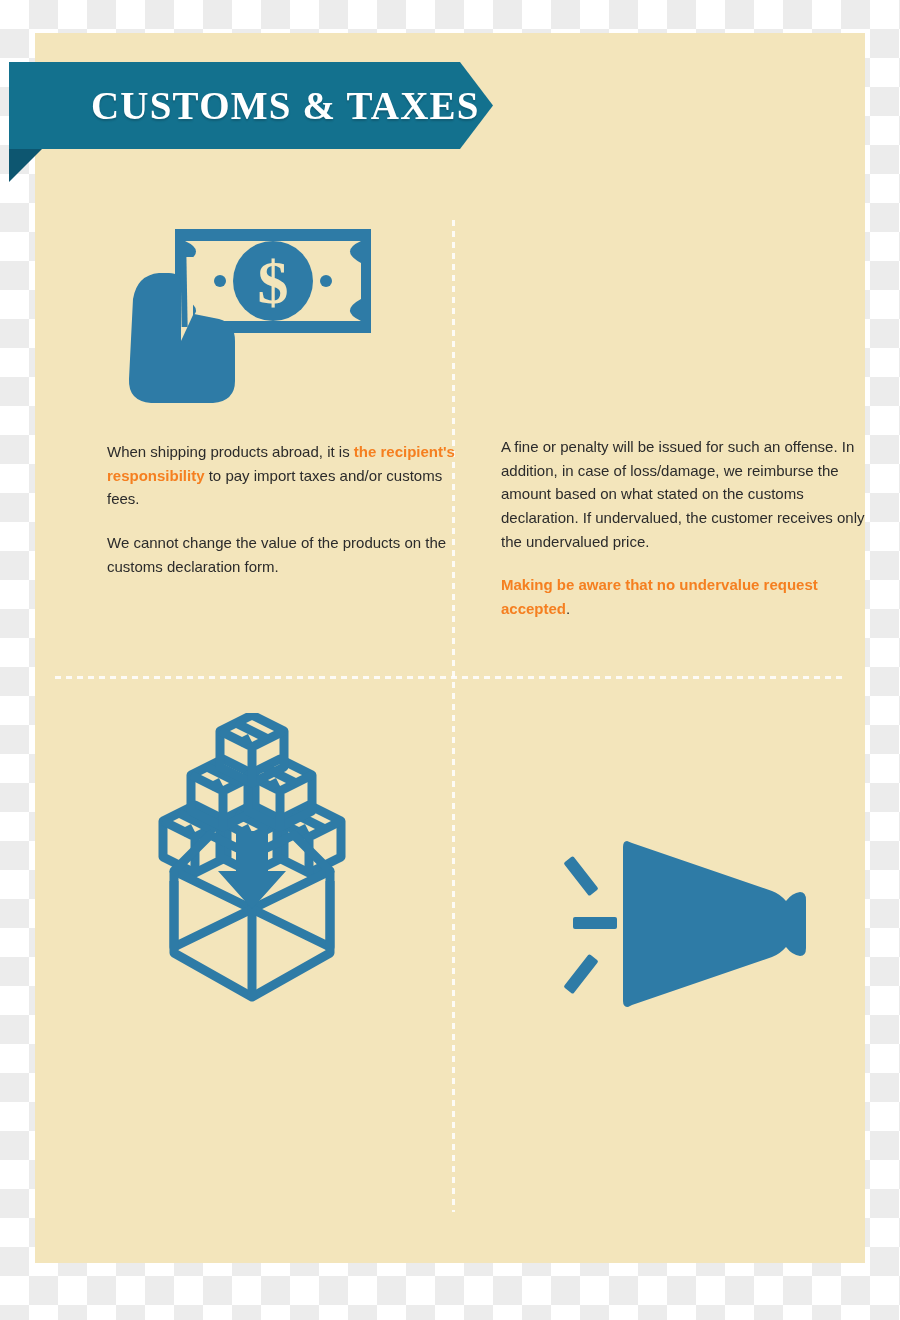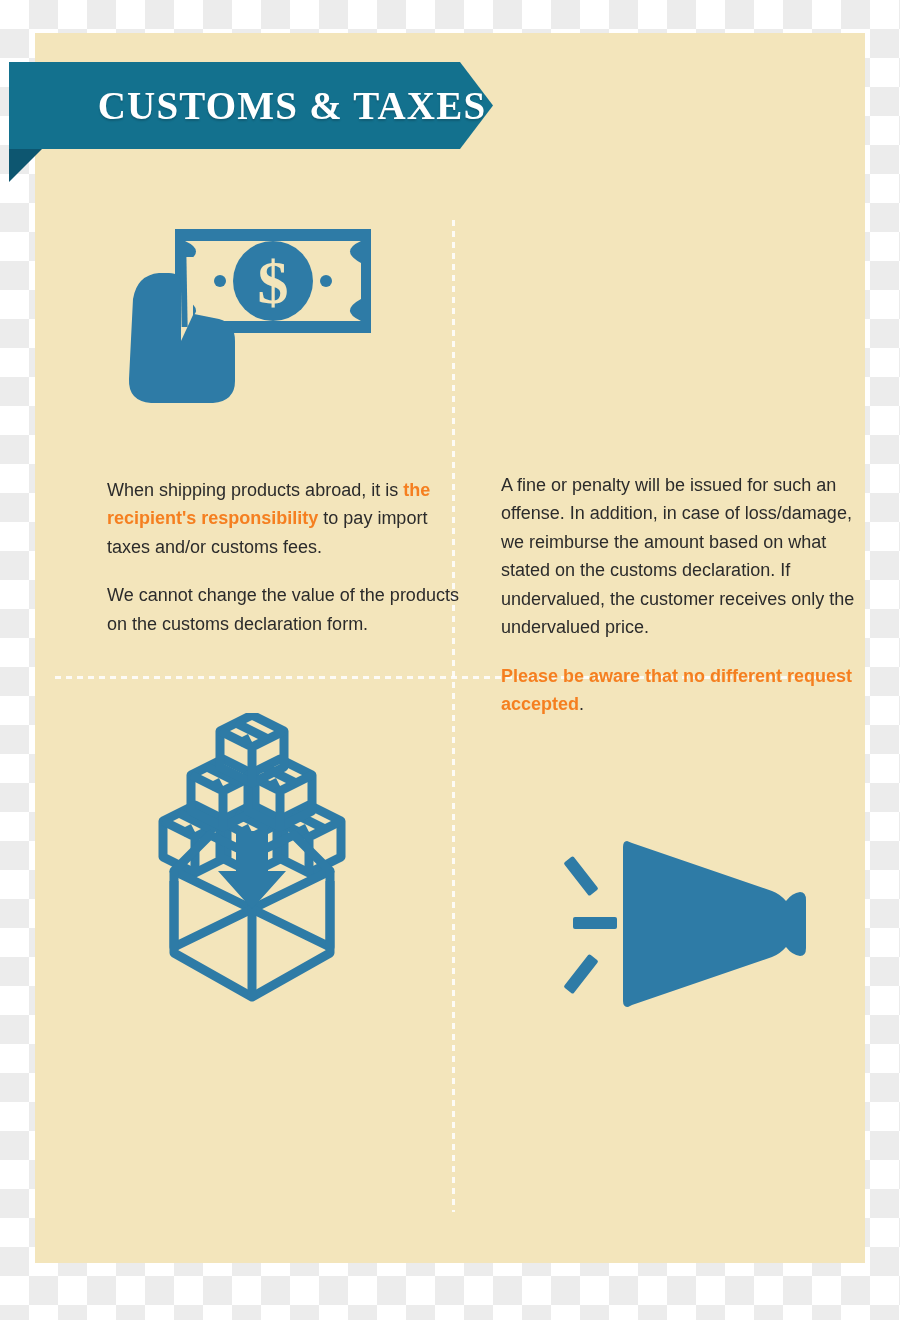--- a/index.html
+++ b/index.html
@@ -50,21 +50,20 @@
     position: absolute;
     left: 0;
     top: 0;
     width: 484px;
     height: 87px;
     background: #13718e;
     -webkit-clip-path: polygon(0 0, 451px 0, 484px 43.5px, 451px 87px, 0 87px);
     clip-path: polygon(0 0, 451px 0, 484px 43.5px, 451px 87px, 0 87px);
     display: flex;
     align-items: center;
-    justify-content: center;
   }
   #banner-title {
     color: #ffffff;
     font-family: "Liberation Serif", serif;
     font-weight: bold;
     font-size: 39px;
     letter-spacing: 1.2px;
     padding-left: 82px;
     white-space: nowrap;
     text-shadow: 0 2px 2px rgba(0,0,0,0.18);
@@ -102,23 +101,22 @@
   #cell-br { left: 428px; top: 655px; width: 385px; height: 550px; }
 
   .icon-box {
     display: flex;
     align-items: center;
     justify-content: center;
   }
 
   .body-text {
     color: #2b2b2b;
-    font-size: 18px;
+    font-size: 15px;
     line-height: 1.58;
-    margin-top: 36px;
   }
   .body-text p { margin: 0 0 20px 0; }
   .body-text p:last-child { margin-bottom: 0; }
   .hl {
     color: #f57f20;
     font-weight: bold;
   }
 
   
   #text-tl { position: absolute; left: 47px;  top: 237px; width: 365px; }
@@ -164,21 +162,21 @@
     </div>
     <div class="body-text" id="text-tl">
         <p><span>When shipping products abroad, it is </span><span class="hl">the recipient's responsibility</span><span> to pay import taxes and/or customs fees.</span></p>
         <p><span>We cannot change the value of the products on the customs declaration form.</span></p>
       </div>
   </div>
 
   <div class="cell" id="cell-tr">
     <div class="body-text" id="text-tr">
         <p><span>A fine or penalty will be issued for such an offense. In addition, in case of loss/damage, we reimburse the amount based on what stated on the customs declaration. If undervalued, the customer receives only the undervalued price.</span></p>
-        <p><span class="hl">Please be aware that no different request accepted</span><span>.</span></p>
+        <p><span class="hl">Making be aware that no undervalue request accepted</span><span>.</span></p>
       </div>
   </div>
 
   <div class="cell" id="cell-bl">
     <div class="icon-box" style="position:absolute;left:62px;top:22px;width:260px;height:300px;">
       <svg width="250" height="295" viewBox="0 0 250 295" xmlns="http://www.w3.org/2000/svg">
         <g fill="none" stroke="#2e7ba6" stroke-width="9" stroke-linejoin="round">
 
           <g>
             <path d="M36,108 l32,-16 l32,16 l0,36 l-32,16 l-32,-16 z"></path>

